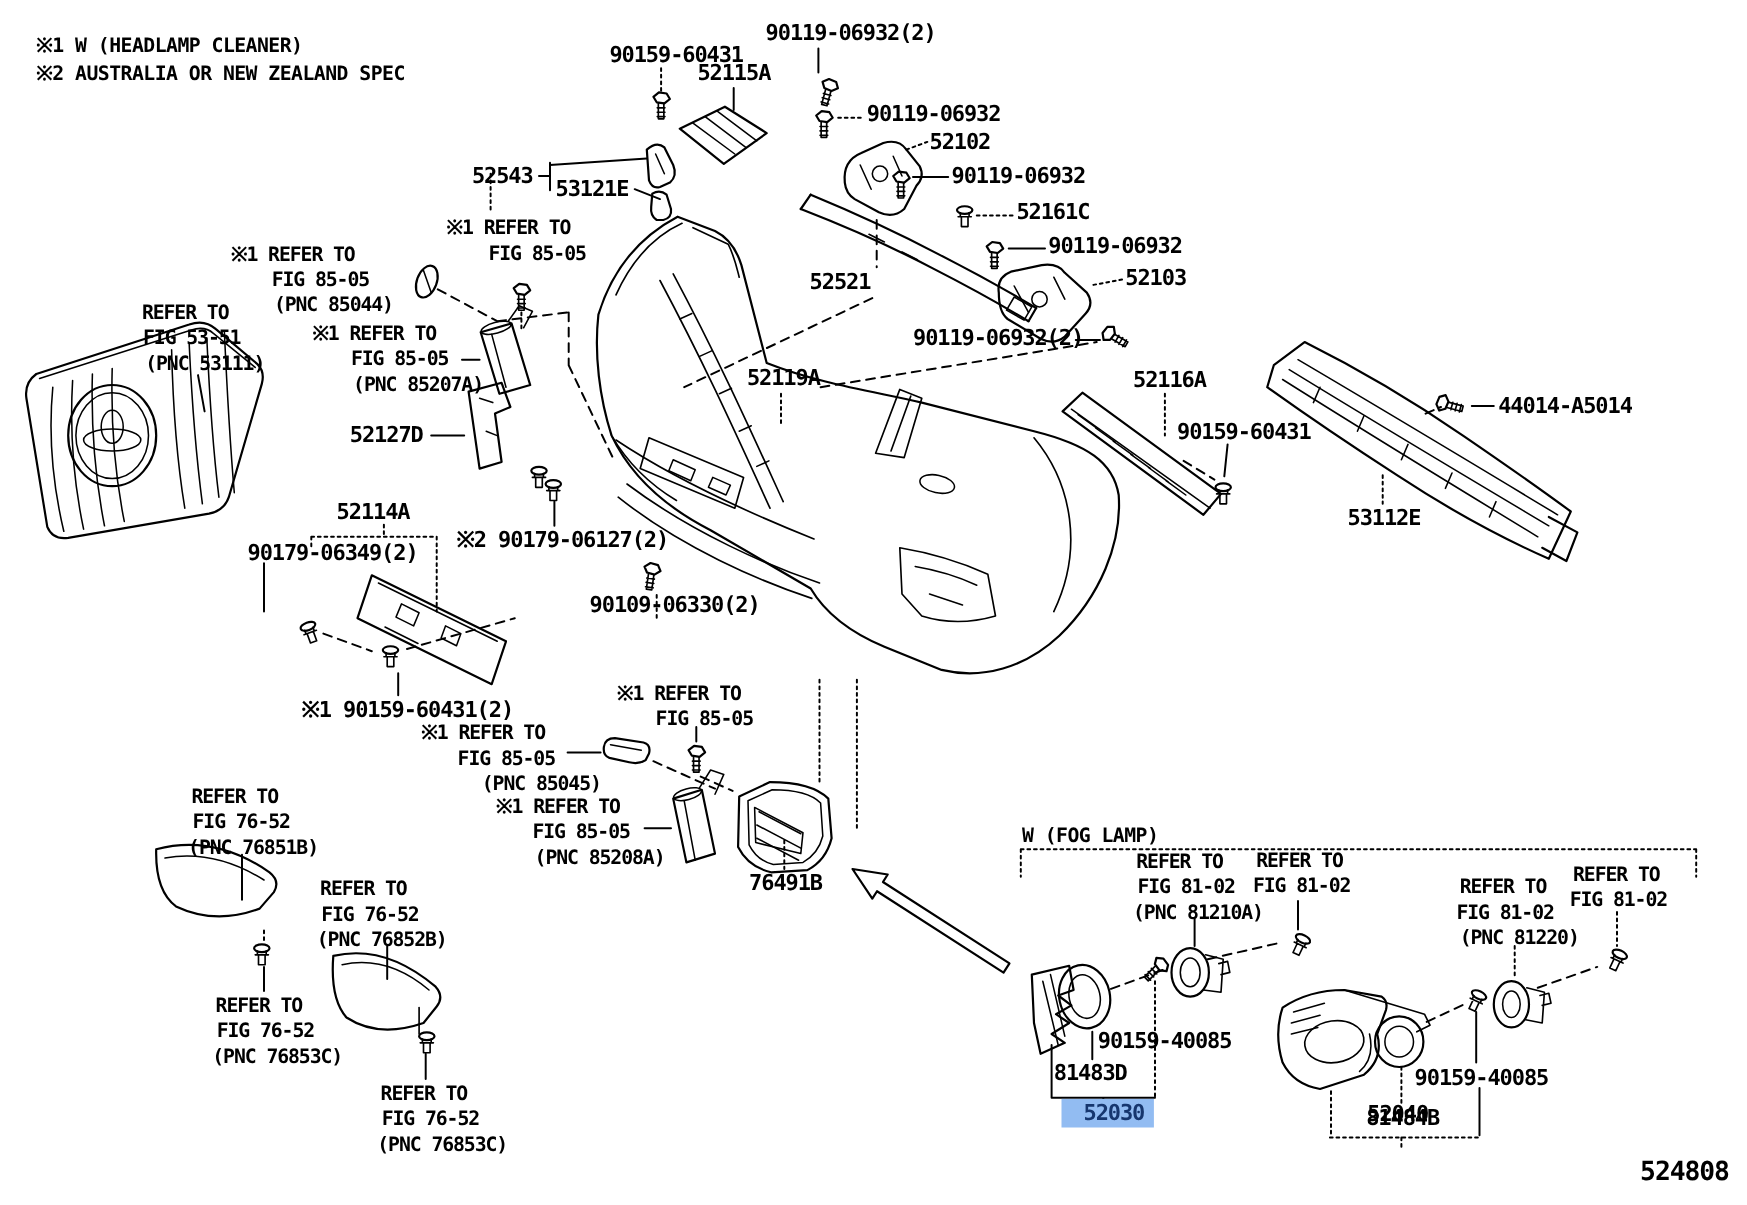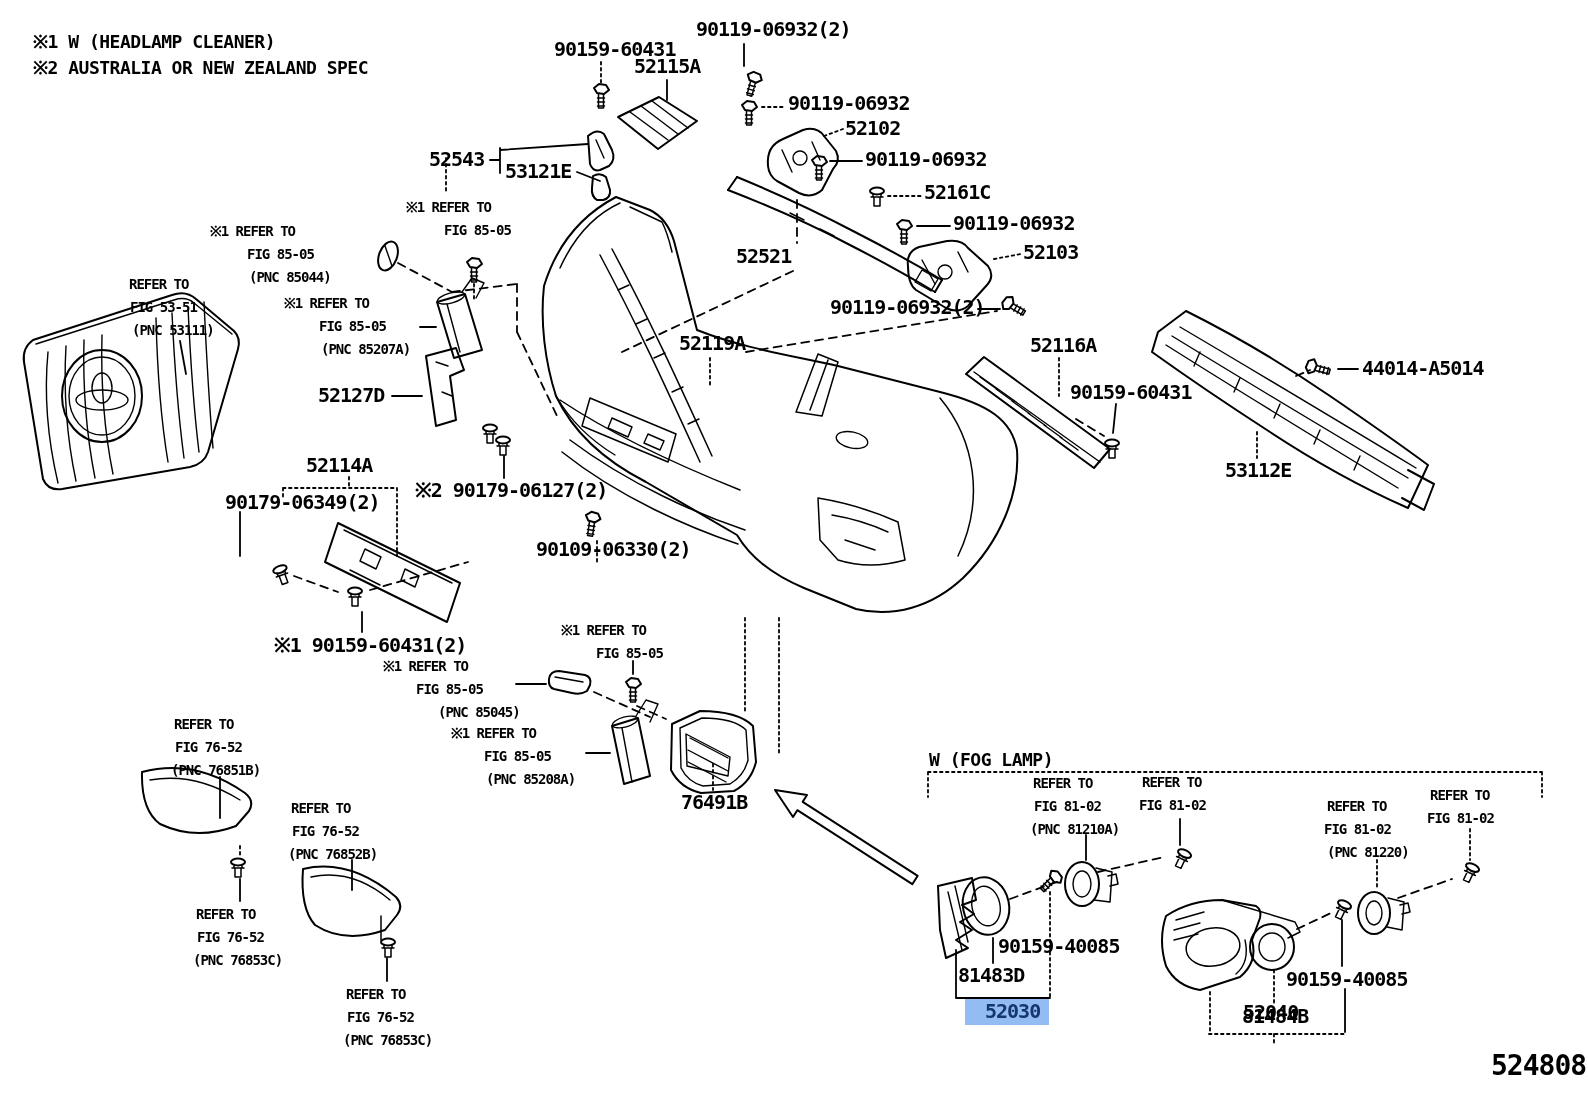--- a/index.html
+++ b/index.html
@@ -3,22 +3,22 @@
 <meta charset="utf-8">
 <style>
   :root { --hl-bg:#92bcf2; --hl-fg:#16366e; --ink:#000; }
   html,body{margin:0;padding:0;background:#ffffff;}
   .stage{position:relative;width:1588px;height:1095px;background:#fff;overflow:hidden;
          font-family:"DejaVu Sans Mono","Liberation Mono",monospace;color:var(--ink);}
   svg.art{position:absolute;left:0;top:0;width:1588px;height:1095px;}
   svg.art *{vector-effect:non-scaling-stroke;}
   .lbl{position:absolute;white-space:nowrap;font-weight:bold;}
   .lbl.part{font-size:20px;letter-spacing:-1px;line-height:21px;}
-  .lbl.code{font-size:28px;letter-spacing:-1px;line-height:21px;}
-  .lbl.note{font-size:14px;letter-spacing:-1px;line-height:23px;}
+  .lbl.code{font-size:24px;letter-spacing:-1px;line-height:21px;}
+  .lbl.note{font-size:18px;letter-spacing:-1px;line-height:23px;}
   .lbl.header{font-size:18px;letter-spacing:-0.5px;line-height:26px;}
   .lbl.section{font-size:18px;letter-spacing:-0.5px;line-height:20px;}
   .lbl.hl>div{background:var(--hl-bg);color:var(--hl-fg);padding:2px 9px 3px 20px;}
 </style>
 </head>
 <body>
 
 <div class="stage">
 
 <svg class="art" viewBox="0 0 1588 1095" fill="none" stroke="#000" stroke-width="2" stroke-linecap="round" stroke-linejoin="round">

